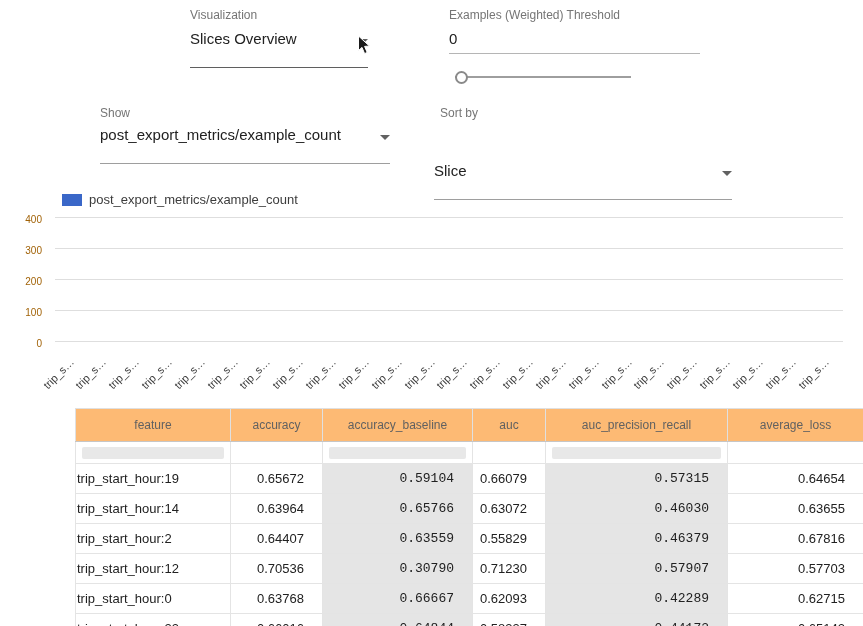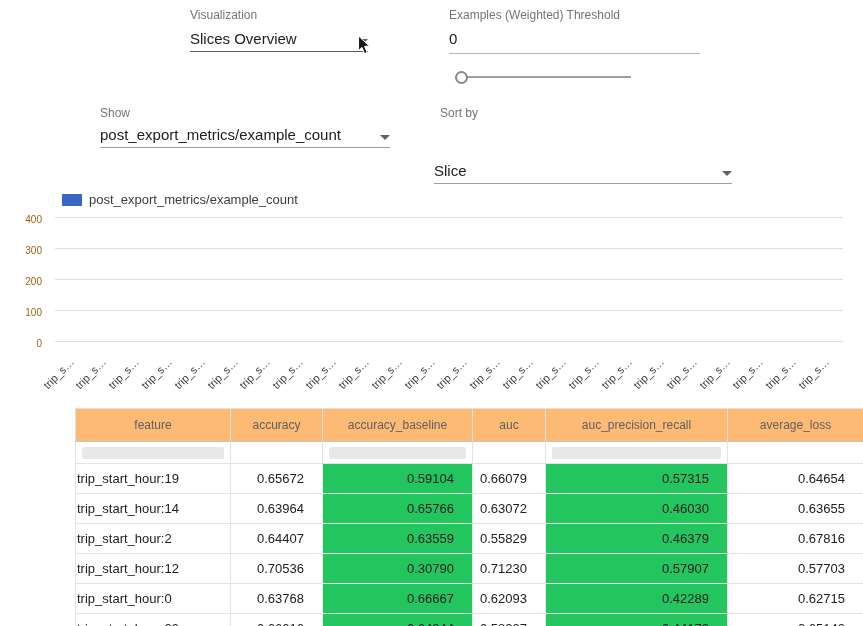--- a/index.html
+++ b/index.html
@@ -2,21 +2,21 @@
 <html><head>
 <meta charset="utf-8">
 <style>
   html,body{margin:0;padding:0;background:#fff;}
   .app{position:relative;width:863px;height:626px;background:#fff;overflow:hidden;
        font-family:"Liberation Sans","DejaVu Sans",sans-serif;}
 
   
   .ctl-label{position:absolute;font-size:12px;color:#757575;white-space:nowrap;}
   .select{position:absolute;display:flex;justify-content:space-between;align-items:flex-end;
-          font-size:15px;color:#212121;padding-bottom:4px;cursor:pointer;white-space:nowrap;}
+          font-size:15px;color:#212121;padding-bottom:20px;cursor:pointer;white-space:nowrap;}
   .u-dark{border-bottom:1px solid #5f5f5f;}
   .u-gray{border-bottom:1px solid #9e9e9e;}
   .caret{width:0;height:0;border-left:5px solid transparent;border-right:5px solid transparent;
          border-top:5px solid #616161;margin-left:8px;margin-bottom:3px;}
   .field{position:absolute;font-size:15px;color:#212121;padding-bottom:6px;border-bottom:1px solid #b5b5b5;}
 
   .slider{position:absolute;left:455px;top:70px;width:176px;height:14px;}
   .slider .track{position:absolute;left:0;right:0;top:6px;height:2px;background:#9e9e9e;}
   .slider .thumb{position:absolute;left:0;top:1px;width:9px;height:9px;border:2px solid #8a8a8a;
                  border-radius:50%;background:#fff;}
@@ -43,21 +43,21 @@
   
   .tablewrap{position:absolute;left:75px;top:408px;width:788px;}
   table{border-collapse:collapse;width:100%;table-layout:fixed;}
   th{height:30px;font-size:12px;color:#616161;font-weight:normal;text-align:center;
      border:1px solid #e0e0e0;border-bottom:1px solid #c6c6c6;background:#fdba74;}
   td{height:27px;font-size:13px;color:#212121;border:1px solid #e4e4e4;background:#fff;}
   tr.filter td{height:19px;}
   .fbox{height:12px;margin:3px 5px;background:#e8e8e8;border-radius:2px;}
   td.feat{text-align:left;}
   td.num{text-align:right;padding-right:18px;}
-  td.shade{background:#22c55e;}
+  td.shade{background:#e5e5e5;font-family:Liberation Mono, monospace;}
 </style>
 </head>
 <body>
 
 <div class="app">
 
   <div class="ctl-label" style="left:190px;top:8px;">Visualization</div>
   <div class="select u-dark" style="left:190px;top:30px;width:178px;">
     <span>Slices Overview</span>
     <span class="caret"></span>

